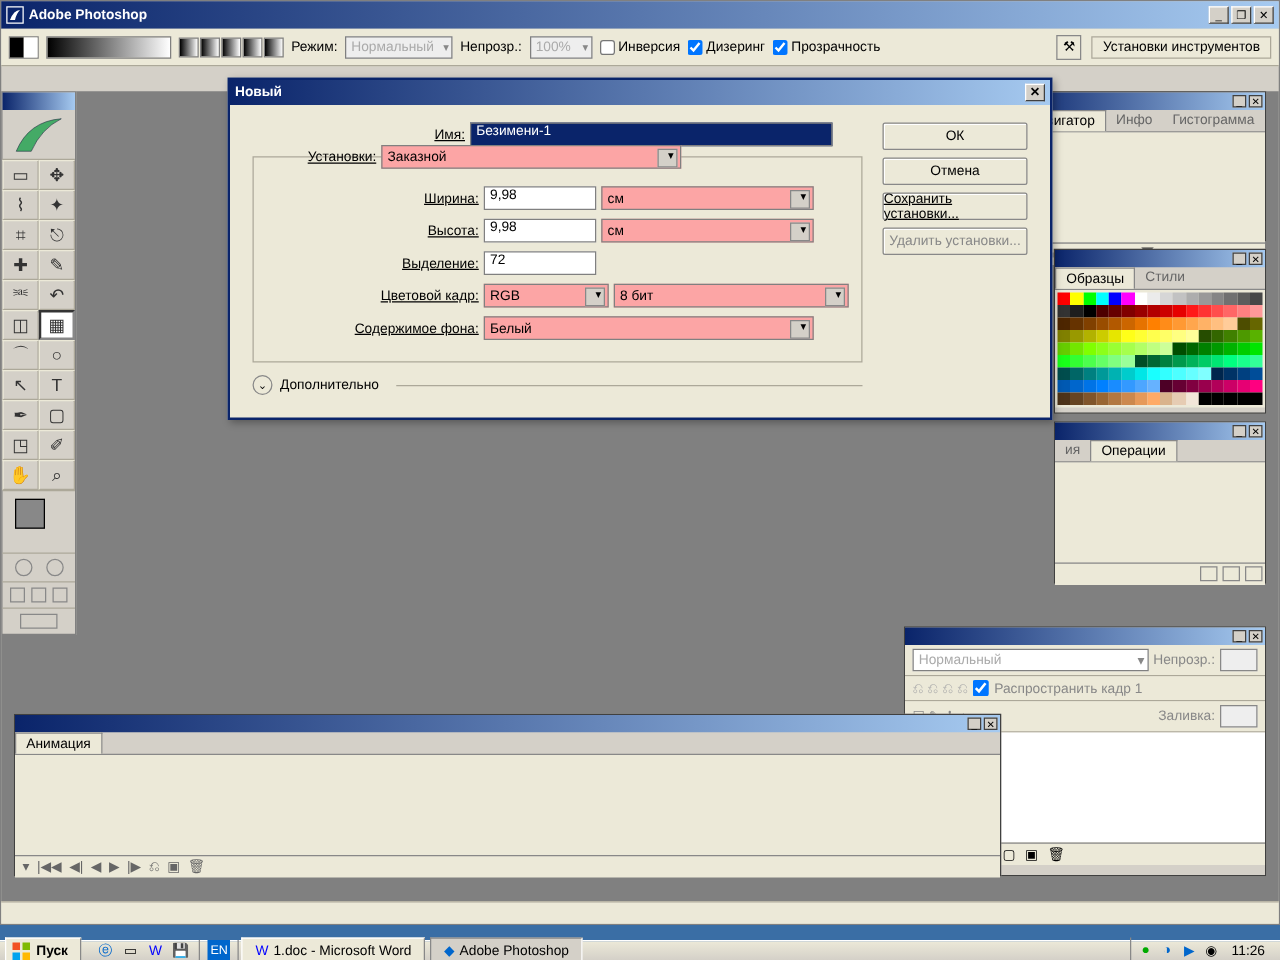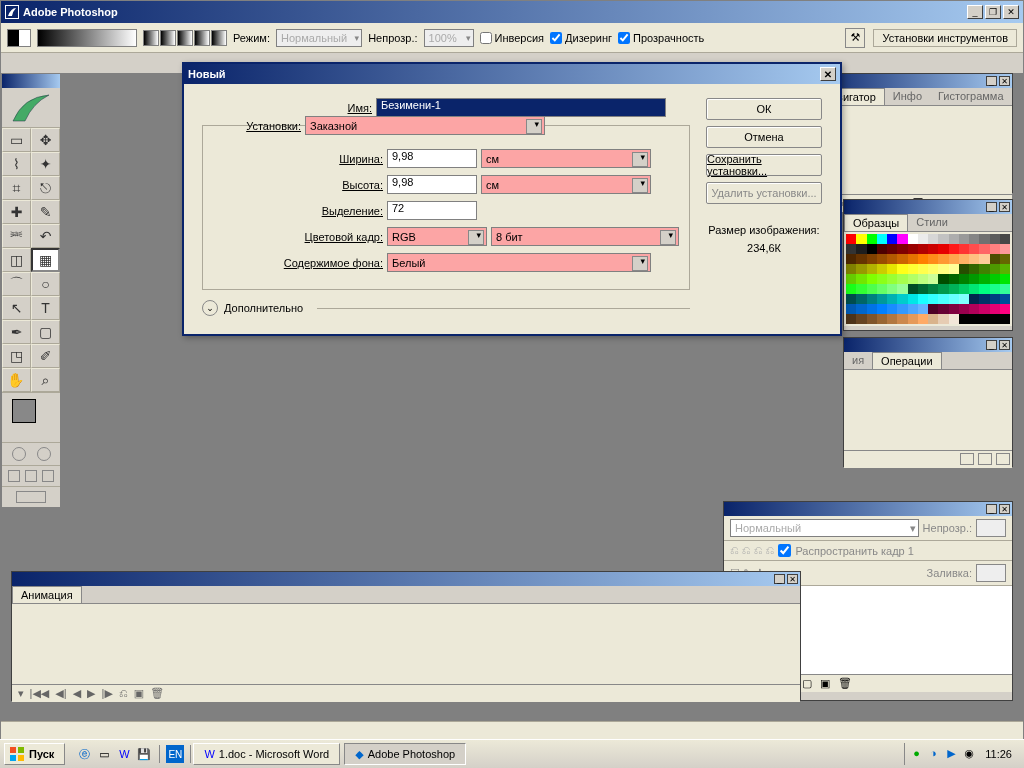--- a/index.html
+++ b/index.html
@@ -92,21 +92,21 @@
 .form-input.selected { background:#0a246a; color:#fff; }
 .form-select { height:19px; border:1px solid #808080; background:#fca5a5; padding:0 16px 0 4px; position:relative; display:flex; align-items:center; }
 .form-select::after { content:""; position:absolute; right:2px; top:2px; width:14px; height:13px; background:#d4d0c8; border:1px solid #888; }
 .form-select::before { content:"▾"; position:absolute; right:5px; top:2px; z-index:1; font-size:9px; color:#000; }
 .fieldset { border:1px solid #aca899; padding:14px 10px 10px 10px; position:relative; margin-top:8px; }
 .fieldset-legend { position:absolute; top:-8px; left:10px; background:#ece9d8; padding:0 4px; }
 .expander { display:flex; align-items:center; gap:6px; margin-top:10px; }
 .expander-icon { width:16px; height:16px; border:1px solid #888; border-radius:50%; display:flex; align-items:center; justify-content:center; font-size:9px; }
 .size-info { text-align:center; margin-top:14px; }
 
-.taskbar { position:absolute; bottom:0; left:0; width:1024px; height:29px; background:linear-gradient(to bottom,#ece9d8,#d4d0c8); border-top:1px solid #fff; display:flex; align-items:center; }
+.taskbar { position:absolute; bottom:0; left:0; width:1024px; height:16px; background:linear-gradient(to bottom,#ece9d8,#d4d0c8); border-top:1px solid #fff; display:flex; align-items:center; }
 .start-btn { height:22px; padding:0 10px 0 4px; margin:0 4px; background:#ece9d8; border:1px solid #fff; border-right-color:#888; border-bottom-color:#888; display:flex; align-items:center; gap:4px; font-weight:bold; cursor:pointer; }
 .start-icon { width:16px; height:16px; }
 .ql { display:flex; gap:2px; padding:0 6px; border-right:1px solid #888; }
 .ql span { width:18px; height:18px; display:flex; align-items:center; justify-content:center; cursor:pointer; }
 .task-btn { height:22px; padding:0 10px; margin:0 2px; background:#ece9d8; border:1px solid #fff; border-right-color:#888; border-bottom-color:#888; display:flex; align-items:center; gap:4px; cursor:pointer; }
 .task-btn.active { background:#d4d0c8; border:1px solid #888; border-right-color:#fff; border-bottom-color:#fff; }
 .tray { margin-left:auto; display:flex; align-items:center; gap:3px; padding:0 8px; border-left:1px solid #888; height:22px; }
 .tray-icon { width:14px; height:14px; }
 .clock { padding:0 4px; }
 .statusbar { position:absolute; bottom:0; left:0; right:0; height:18px; background:#ece9d8; border-top:1px solid #aca899; }
@@ -511,24 +511,20 @@
         <div style="flex:1;border-top:1px solid #aca899;margin-left:8px"></div>
       </div>
     </div>
     <div class="dialog-right">
       <div class="dlg-btn">ОК</div>
       <div class="dlg-btn">Отмена</div>
       <div class="dlg-btn">
           <u>Сохранить установки...</u>
         </div>
       <div class="dlg-btn disabled">Удалить установки...</div>
-      <div class="size-info">
-        <div>Размер изображения:</div>
-        <div style="margin-top:6px">234,6К</div>
-      </div>
     </div>
   </div>
 </div>
 
 <div class="taskbar">
   <div class="start-btn">
     <svg class="start-icon" viewBox="0 0 16 16">
         <rect x="1" y="1" width="6" height="6" fill="#f25022"></rect>
         <rect x="9" y="1" width="6" height="6" fill="#7fba00"></rect>
         <rect x="1" y="9" width="6" height="6" fill="#00a4ef"></rect>

